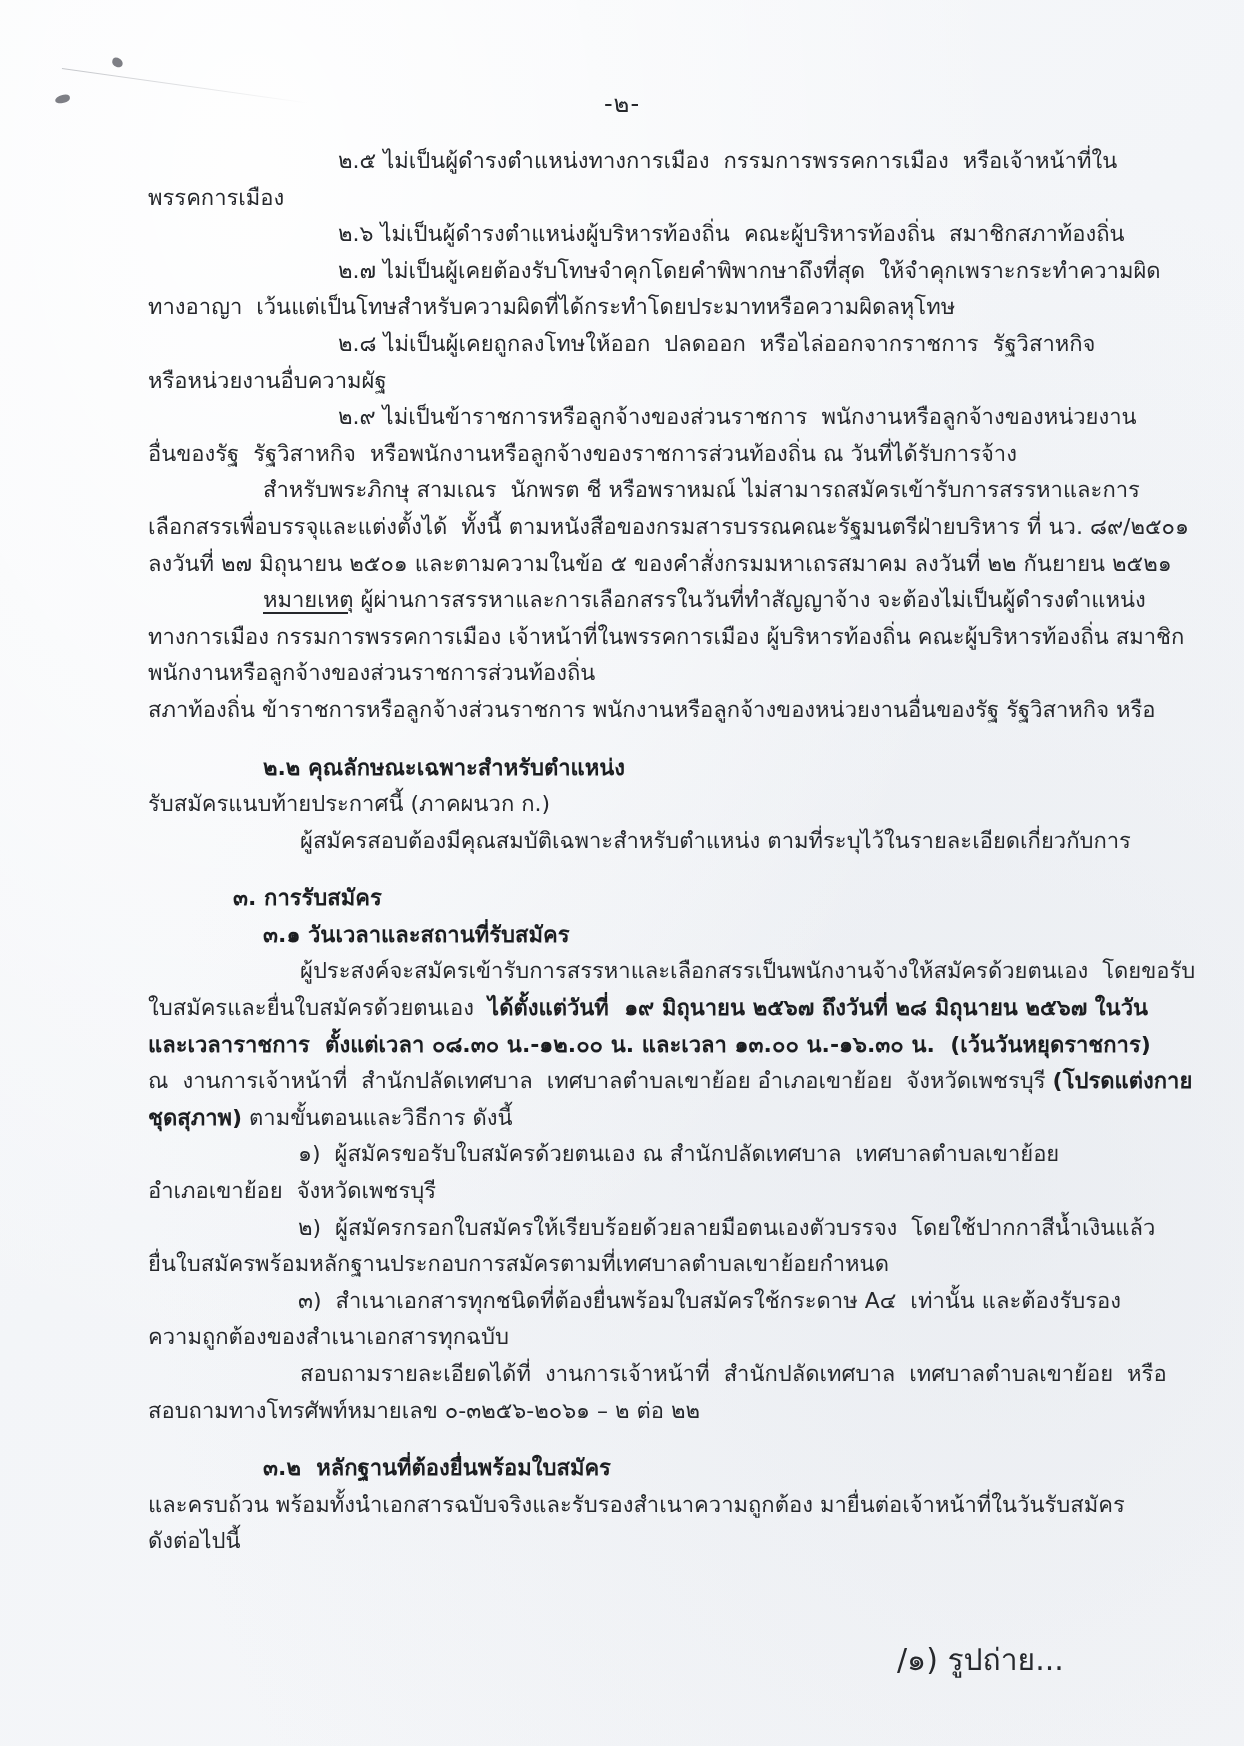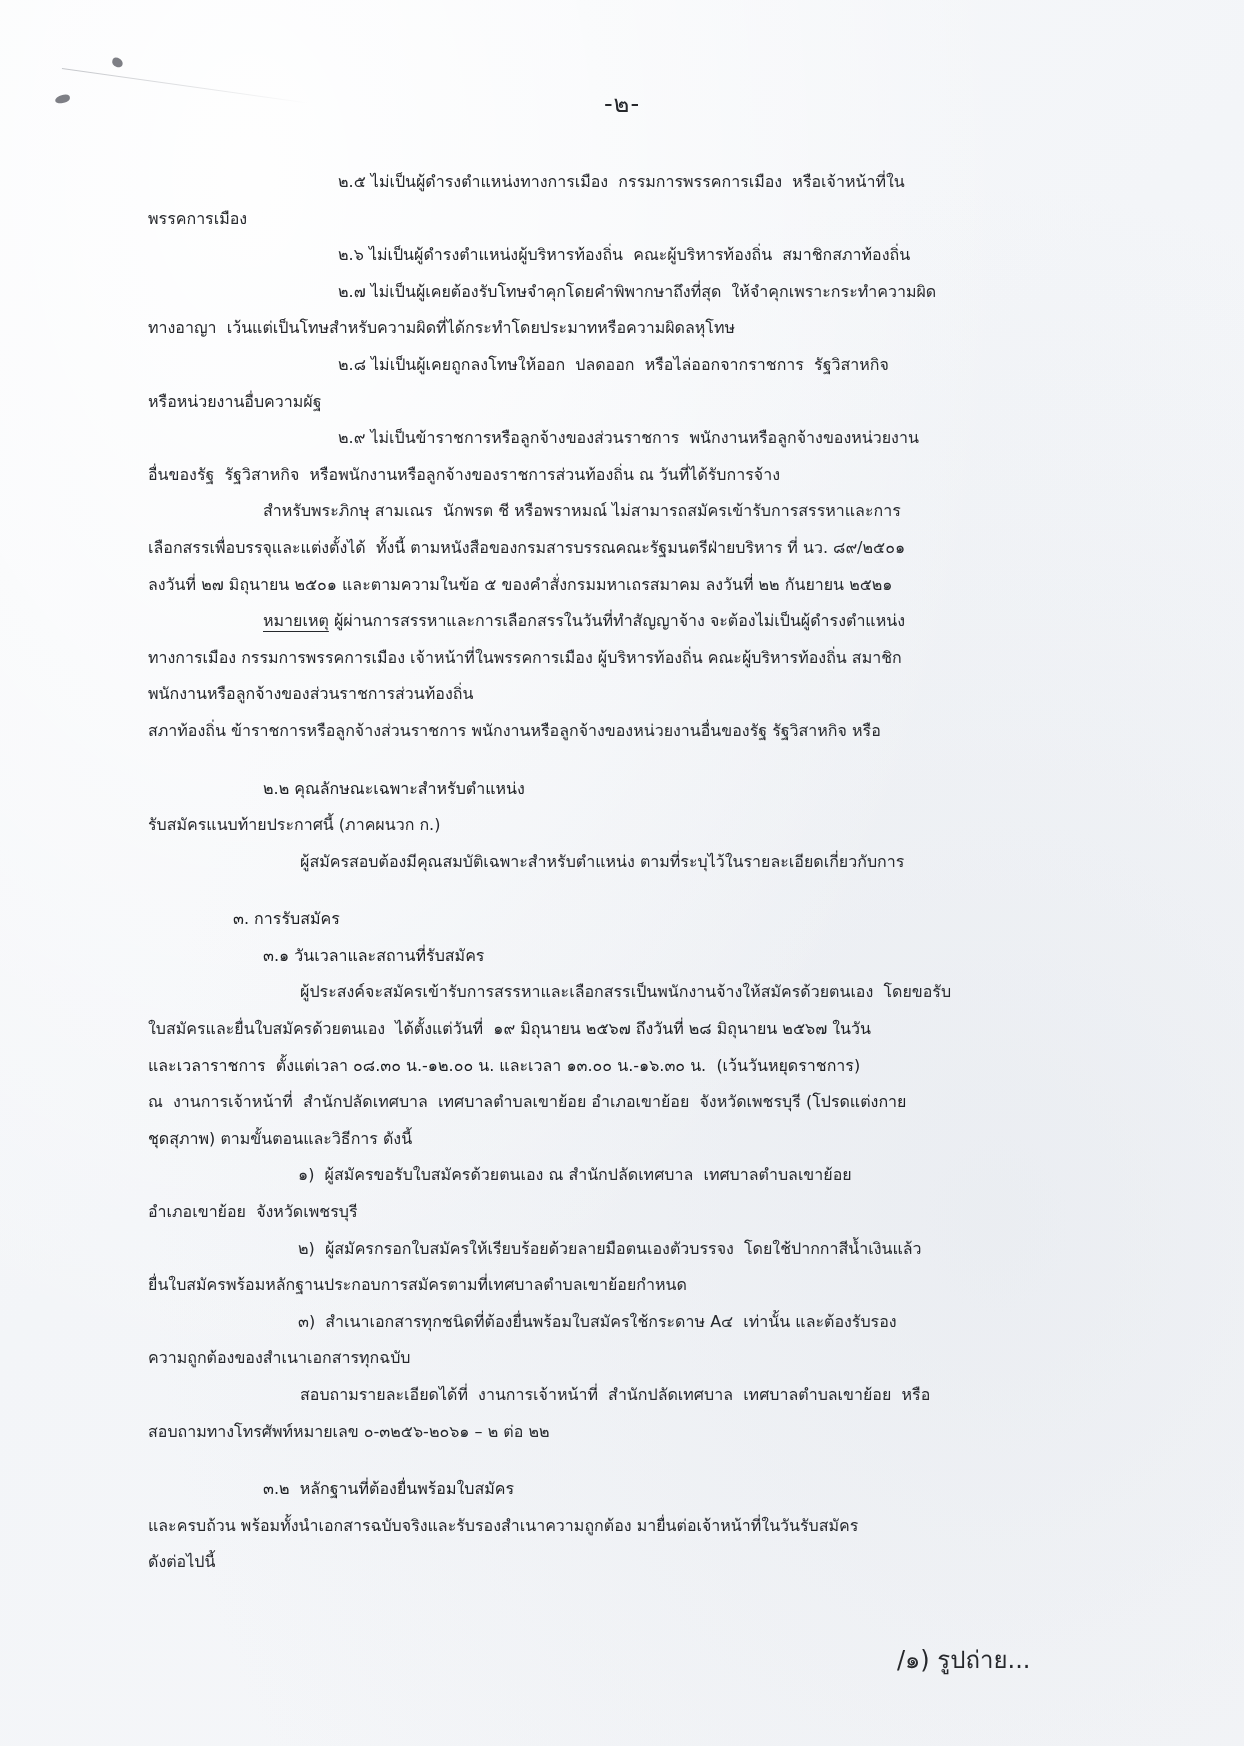--- a/index.html
+++ b/index.html
@@ -13,40 +13,40 @@
       linear-gradient(135deg,#f8f9fb 0%,#f3f5f8 45%,#f6f7f9 100%);
     font-family:"DejaVu Sans","Liberation Sans",sans-serif;
     color:#26282c;
     overflow:hidden;
   }
   .page-number{
     position:absolute;top:84px;left:0;width:100%;
     text-align:center;font-size:24px;letter-spacing:1px;
   }
   .content{
-    position:absolute;left:148px;top:164px;width:978px;
-    font-size:16px;
+    position:absolute;left:148px;top:143px;width:978px;
+    font-size:22px;
   }
   .line{
     height:36.6px;line-height:36.6px;
     white-space:pre;overflow:visible;
   }
-  .bold{font-weight:400;color:#1c1e21;}
+  .bold{font-weight:700;color:#1c1e21;}
   .underline{text-decoration:underline;text-underline-offset:5px;}
   .gap{margin-top:21px;}
   
   .ind-m{padding-left:0;}
   .ind-item{padding-left:190px;}
   .ind-note{padding-left:115px;}
   .ind-para{padding-left:152px;}
   .ind-list{padding-left:150px;}
   .ind-sec{padding-left:85px;}
   .footer-marker{
     position:absolute;left:897px;top:1642px;
-    font-size:24px;line-height:36px;
+    font-size:30px;line-height:36px;
   }
   .speck{position:absolute;background:#53545c;opacity:.75;}
   .speck-a{left:55px;top:95px;width:15px;height:8px;border-radius:60% 40% 50% 50%;transform:rotate(-12deg);}
   .speck-b{left:112px;top:58px;width:11px;height:9px;border-radius:40% 60% 45% 55%;transform:rotate(20deg);}
   .crease{
     position:absolute;left:62px;top:68px;width:250px;height:1px;
     background:linear-gradient(90deg,rgba(90,95,105,.35),rgba(90,95,105,0));
     transform:rotate(8deg);transform-origin:left top;
   }
 </style>

